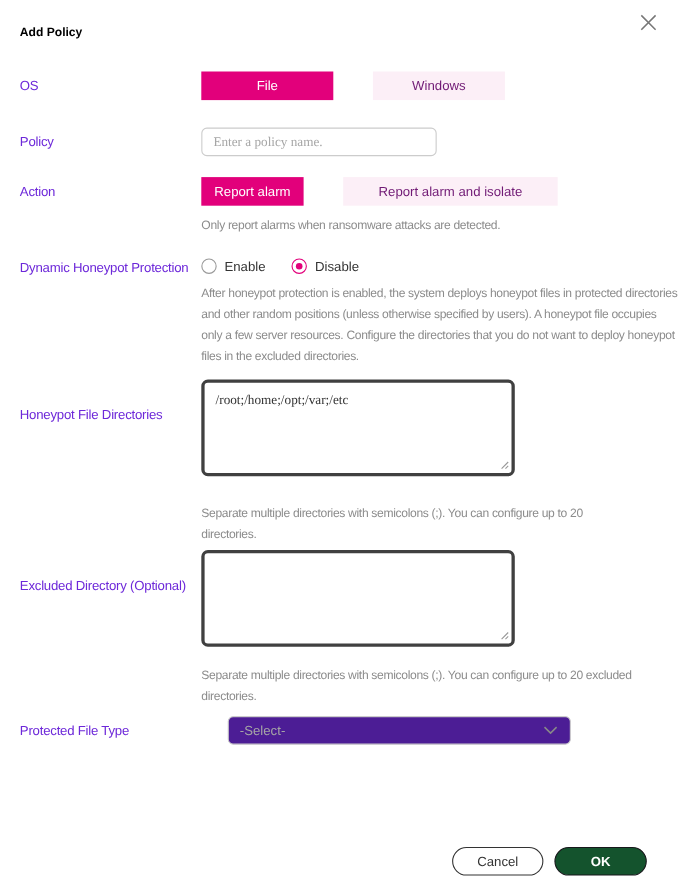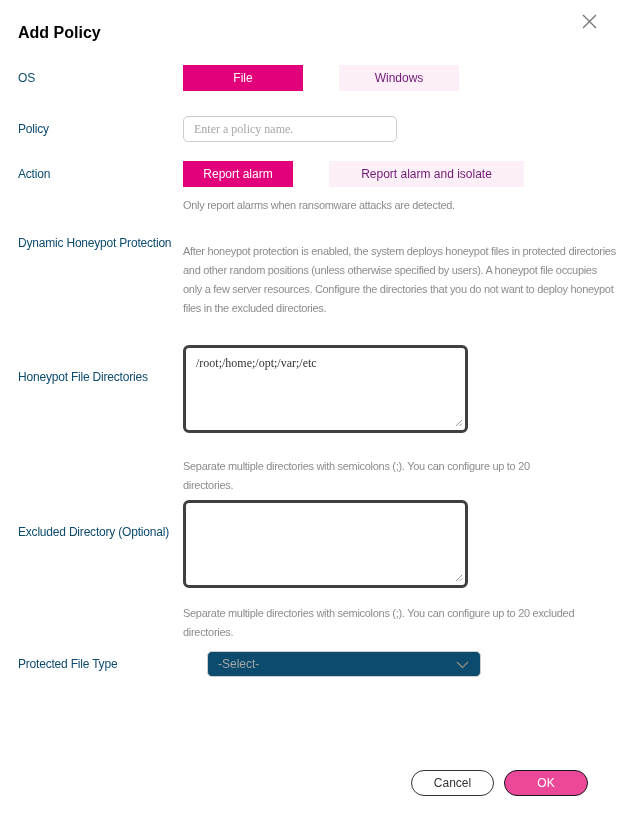--- a/index.html
+++ b/index.html
@@ -1,44 +1,44 @@
 <!DOCTYPE html>
 <html><head>
 <meta charset="utf-8">
 <style>
   * { margin:0; padding:0; box-sizing:border-box; }
   html,body { width:620px; height:813px; background:#fff; }
   body { font-family:"Liberation Sans","DejaVu Sans",sans-serif; color:#333; }
   .dialog { position:relative; width:620px; height:813px; background:#fff; overflow:hidden; }
 
-  .dlg-title { position:absolute; left:18px; top:24px; font-size:16px; font-weight:bold; color:#000; }
+  .dlg-title { position:absolute; left:18px; top:24px; font-size:11px; font-weight:bold; color:#000; }
   .close-btn { position:absolute; right:20px; top:12px; width:22px; height:22px; cursor:pointer;
                display:flex; align-items:center; justify-content:center; }
 
   .row { position:absolute; left:18px; display:flex; align-items:flex-start; }
-  .lbl { width:165px; flex-shrink:0; font-size:12px; letter-spacing:-0.2px; color:#0c4a6e; }
+  .lbl { width:165px; flex-shrink:0; font-size:12px; letter-spacing:-0.2px; color:#6d28d9; }
   .pt6 { padding-top:6px; }
   .pt1 { padding-top:2px; }
   .pt25 { padding-top:25px; }
 
   .r-os { top:65px; }
   .r-policy { top:116px; }
   .r-action { top:161px; }
   .r-dhp { top:234px; }
   .r-hfd { top:345px; }
   .r-exd { top:500px; }
   .r-pft { top:651px;gap:24px; }
 
   .seg { display:flex; }
   .seg-btn { height:26px; display:flex; align-items:center; justify-content:center;
              font-size:12px; cursor:pointer; }
   .seg-btn.sel { background:#E2007B; color:#fff; font-weight:500; }
   .seg-btn.unsel { background:#FCEFF7; color:#701a75;margin-left:36px; }
   .w120 { width:120px; }
-  .w114 { width:110px; }
+  .w114 { width:93px; }
   .w195 { width:195px; }
 
   .text-input { width:214px; height:26px; border:1px solid #ccc; border-radius:5px;
                 padding:0 10px; font-size:12px; color:#333; outline:none;
                 font-family:Liberation Serif, serif; }
   .text-input::placeholder { color:#a6a6a6; }
 
   .hint { font-size:11px; letter-spacing:-0.3px; line-height:19px; color:#8c8c8c; }
   .hint-action { margin-top:9px; max-width:392px; }
   .hint-ta { margin-top:20px; max-width:392px; }
@@ -54,31 +54,31 @@
                   transform:translate(-50%,-50%); width:6px; height:6px; border-radius:50%;
                   background:#E2007B; }
   .radio-lbl { font-size:12px; color:#333; }
 
   .ta-wrap { position:relative; width:285px; }
   .ta { width:285px; height:88px; border:3px solid #404040; border-radius:6px;
         padding:8px 10px; font-size:12px; color:#333; resize:none; outline:none;
         font-family:Liberation Serif, serif; }
   .resize-handle { position:absolute; right:5px; bottom:6px; pointer-events:none; }
 
-  .select-box { position:relative; width:274px; height:26px; border:1px solid #ccc;
+  .select-box { position:relative; width:312px; height:26px; border:1px solid #ccc;
                 border-radius:5px; display:flex; align-items:center; padding:0 10px;
-                cursor:pointer; background:#0c4a6e; }
+                cursor:pointer; background:#4c1d95; }
   .select-value { font-size:12px; color:#a6a6a6; }
   .select-chevron { position:absolute; right:11px; top:50%; transform:translateY(-50%); }
 
   .footer { position:absolute; top:770px; right:32px; display:flex; gap:10px; }
   .btn { height:26px; border-radius:13px; font-size:12px; display:flex; align-items:center;
          justify-content:center; cursor:pointer; font-family:"Liberation Sans","DejaVu Sans",sans-serif; }
   .btn-cancel { width:83px; background:#fff; border:1px solid #333; color:#333; }
-  .btn-ok { width:84px; background:#ec4899; border:1px solid #17171B; color:#fff; font-weight:normal; }
+  .btn-ok { width:84px; background:#14532d; border:1px solid #17171B; color:#fff; font-weight:bold; }
 </style>
 </head>
 <body>
 
 <div class="dialog">
 
   <div class="dlg-title">Add Policy</div>
 
   <div class="close-btn">
     <span>
@@ -108,20 +108,30 @@
         <div class="seg-btn sel w114">Report alarm</div>
         <div class="seg-btn unsel w195">Report alarm and isolate</div>
       </div>
       <div class="hint hint-action">Only report alarms when ransomware attacks are detected.</div>
     </div>
   </div>
 
   <div class="row r-dhp">
     <div class="lbl pt1">Dynamic Honeypot Protection</div>
     <div>
+      <div class="radio-group">
+        <div class="radio-opt">
+          <span class="radio-circle"></span>
+          <span class="radio-lbl">Enable</span>
+        </div>
+        <div class="radio-opt">
+          <span class="radio-circle on"></span>
+          <span class="radio-lbl">Disable</span>
+        </div>
+      </div>
       <div class="hint desc">After honeypot protection is enabled, the system deploys honeypot files in protected directories and other random positions (unless otherwise specified by users). A honeypot file occupies only a few server resources. Configure the directories that you do not want to deploy honeypot files in the excluded directories.</div>
     </div>
   </div>
 
   <div class="row r-hfd">
     <div class="lbl pt25">Honeypot File Directories</div>
     <div>
       <div class="ta-wrap">
         <textarea class="ta" style="">/root;/home;/opt;/var;/etc</textarea>
         <span class="resize-handle">

